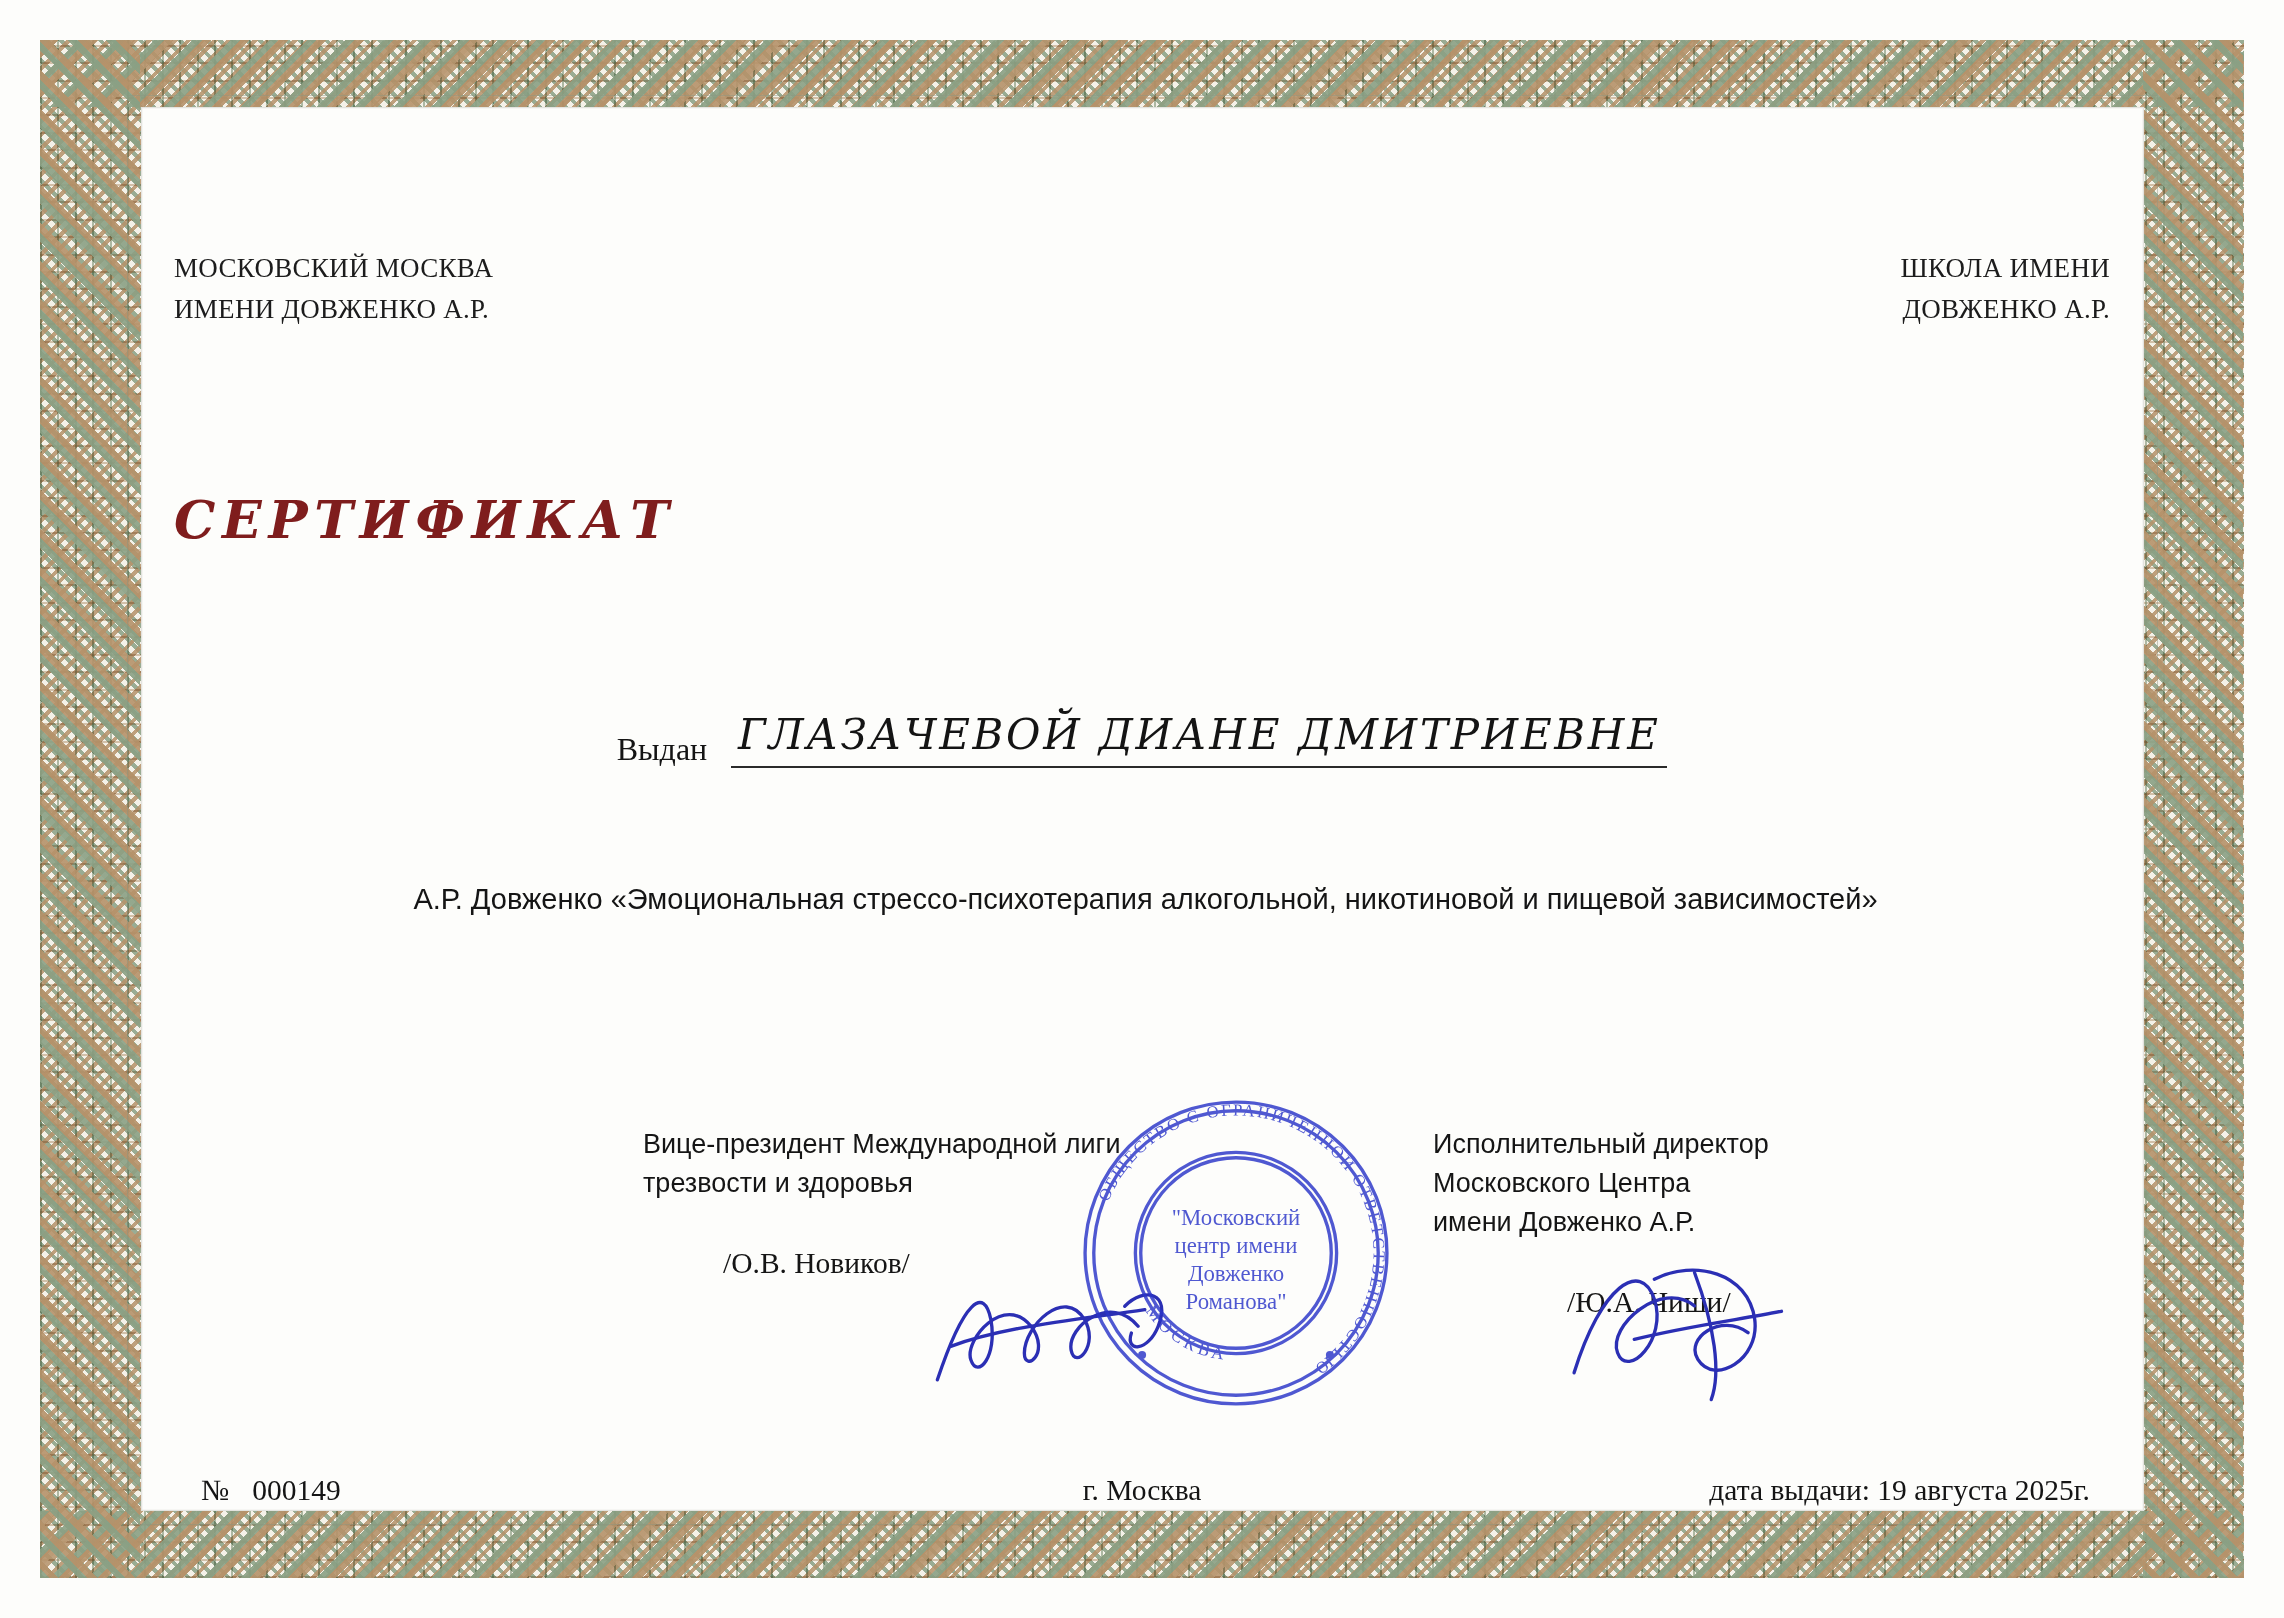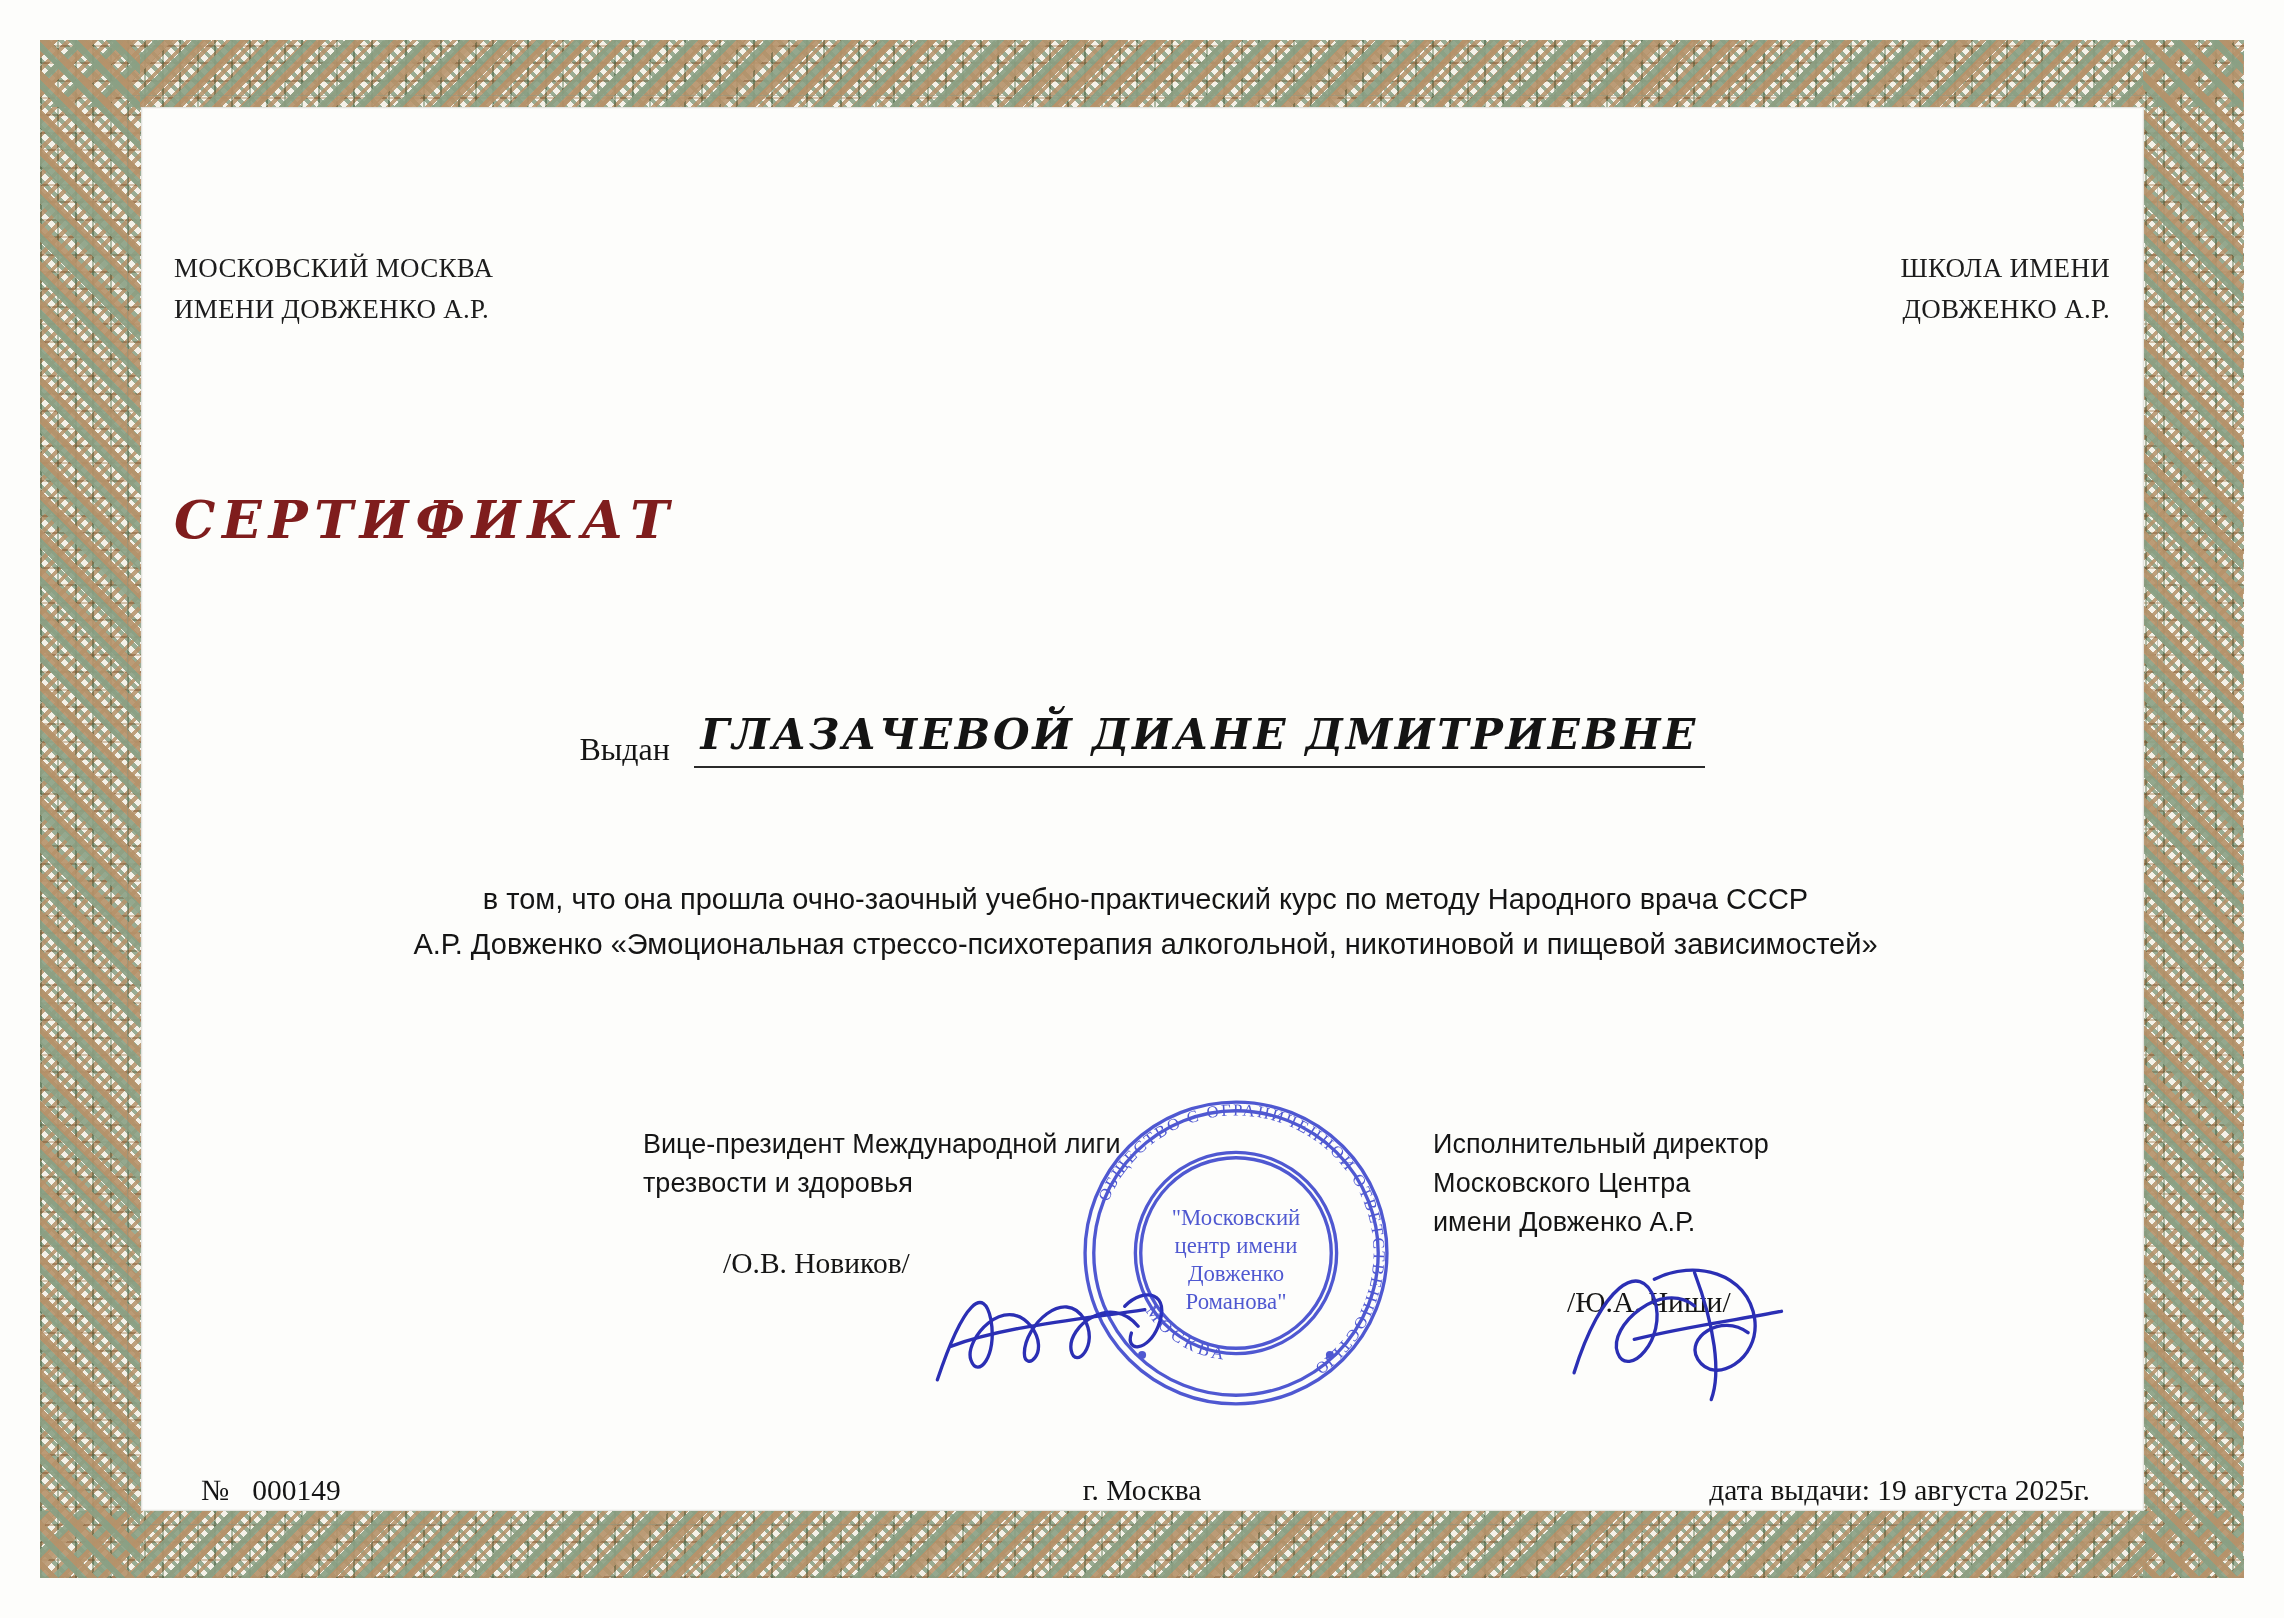--- a/index.html
+++ b/index.html
@@ -143,21 +143,21 @@
     align-items: flex-end;
     gap: 24px;
   }
   .issued-label {
     font-size: 32px;
     color: #141414;
   }
   .recipient {
     font-family: "DejaVu Serif", serif;
     font-style: italic;
-    font-weight: 700;
+    font-weight: 400;
     font-size: 42px;
     letter-spacing: 2.7px;
     color: #141414;
     border-bottom: 2px solid #2a2a2a;
     padding: 0 6.7px 6.7px 6.7px;
     white-space: nowrap;
   }
 
   .body-text {
     position: absolute;
@@ -255,21 +255,20 @@
     </div>
 
     <div class="title">СЕРТИФИКАТ</div>
 
     <div class="issued-row">
       <span class="issued-label">Выдан</span>
       <span class="recipient">ГЛАЗАЧЕВОЙ ДИАНЕ ДМИТРИЕВНЕ</span>
     </div>
 
     <div class="body-text">
-      <div>в том, что она прошла очно-заочный учебно-практический курс по методу Народного врача СССР</div>
       <div>А.Р. Довженко  «Эмоциональная стрессо-психотерапия алкогольной, никотиновой и пищевой зависимостей»</div>
     </div>
 
     <div class="sign-block sign-left">
       <div>Вице-президент Международной лиги</div>
       <div>трезвости и здоровья</div>
       <div class="sign-name">/О.В. Новиков/</div>
     </div>
 
     <div class="sign-block sign-right">

